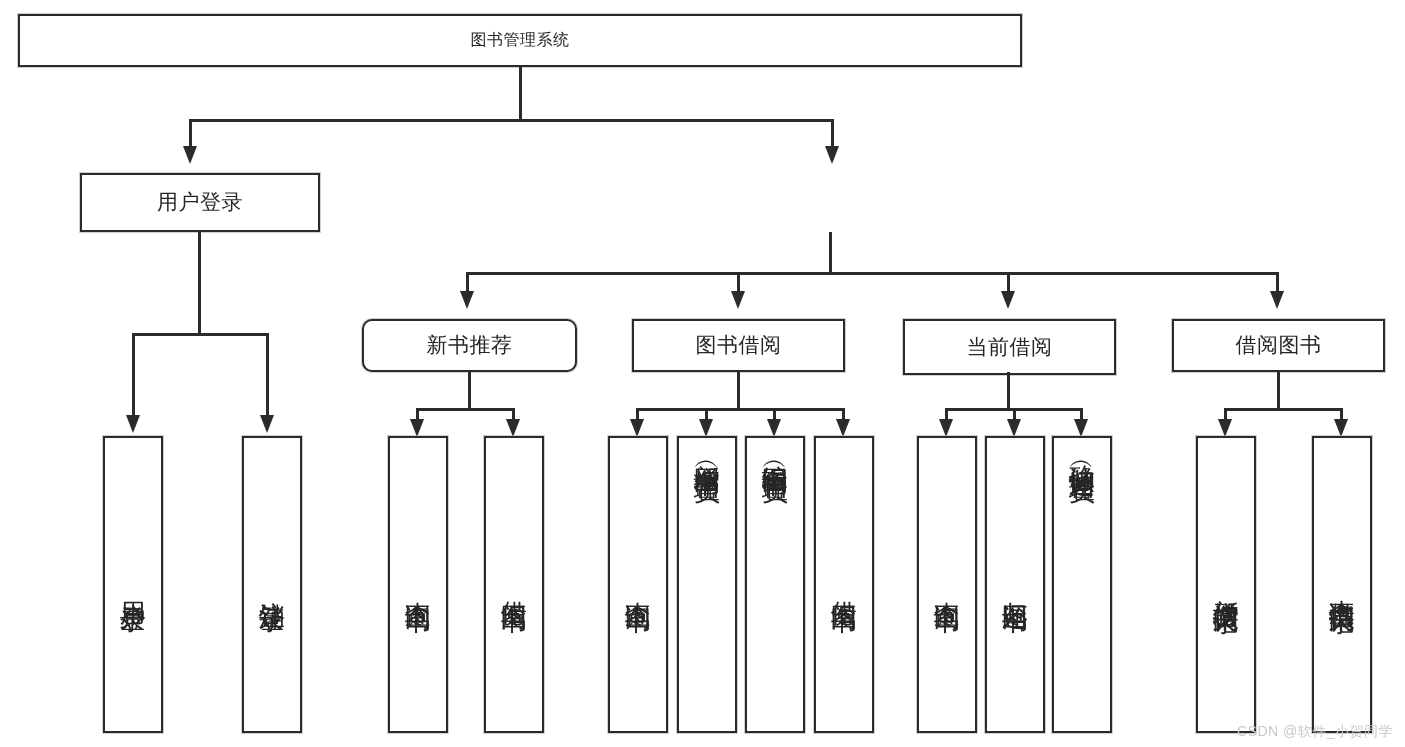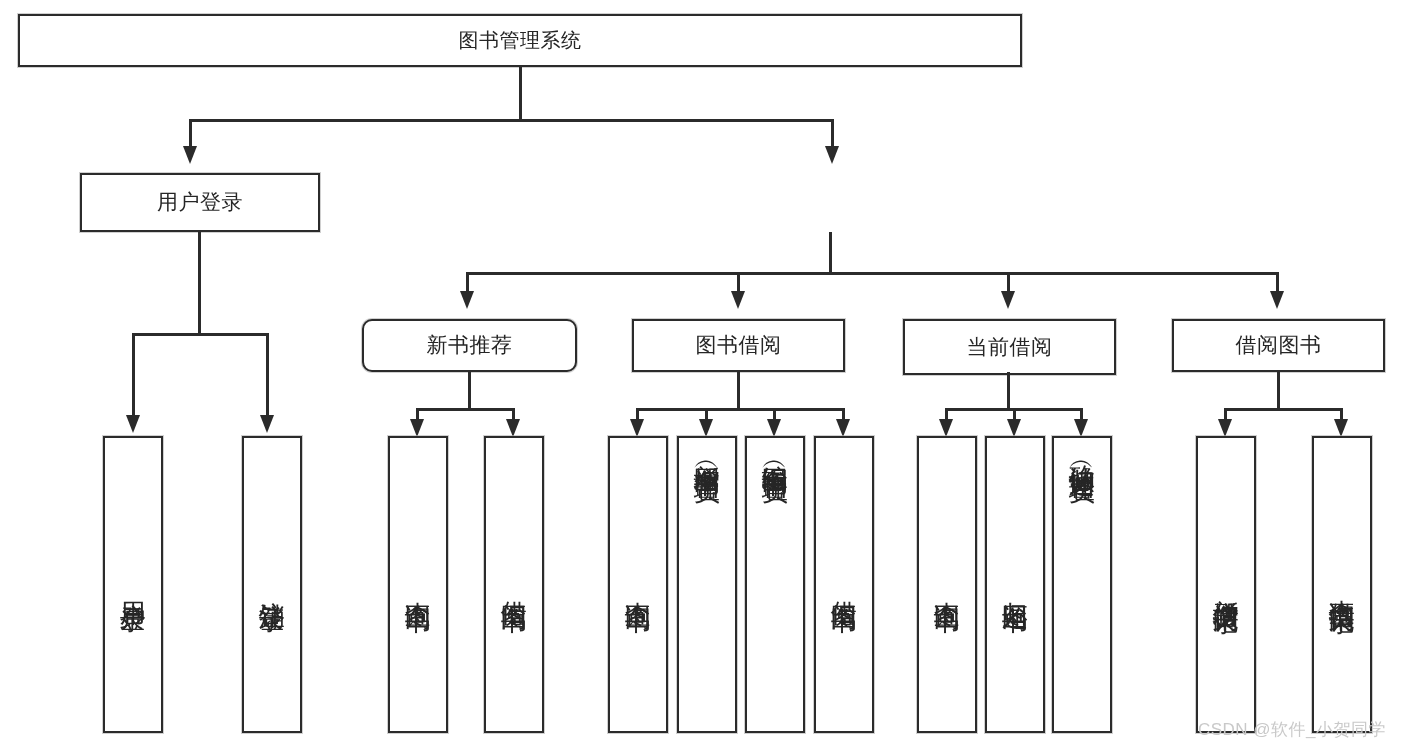--- a/index.html
+++ b/index.html
@@ -34,21 +34,21 @@
     display: block;
     line-height: 1.18;
     letter-spacing: 0.5px;
     white-space: nowrap;
   }
   
   .node.h .lbl {
     font-size: 21px;
   }
   .node.root .lbl {
-    font-size: 20px;
+    font-size: 16px;
   }
   
   .node.v {
     align-items: flex-start;
     justify-content: center;
     padding-top: 6px;
   }
   .node.v .lbl {
     writing-mode: vertical-rl;
     text-orientation: upright;
@@ -71,23 +71,23 @@
     position: absolute;
     width: 0;
     height: 0;
     border-left: 7px solid transparent;
     border-right: 7px solid transparent;
     border-top: 18px solid #2b2b2b;
   }
   
   #watermark {
     position: absolute;
-    right: 19px;
+    right: 12px;
     bottom: 6px;
-    font-size: 17px;
+    font-size: 14px;
     color: #c9c9c9;
     letter-spacing: 0.5px;
     white-space: nowrap;
     font-family: "Liberation Sans", "DejaVu Sans", sans-serif;
   }
 </style>
 </head>
 <body>
 
 <div id="canvas">

